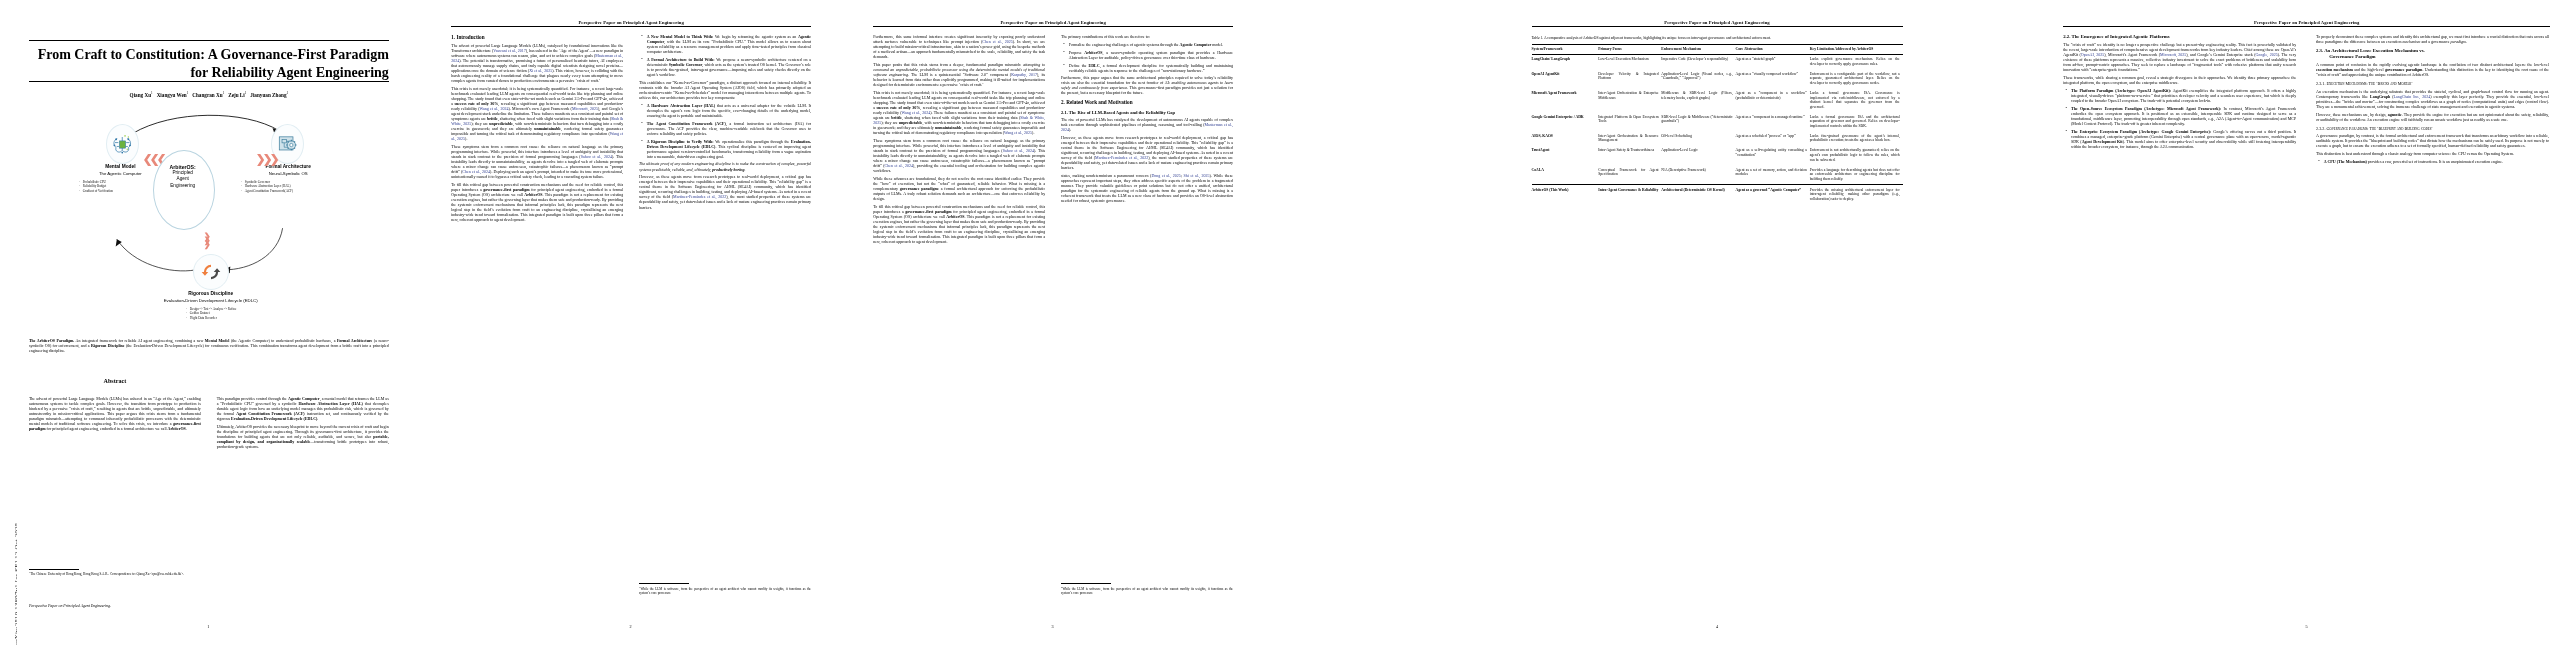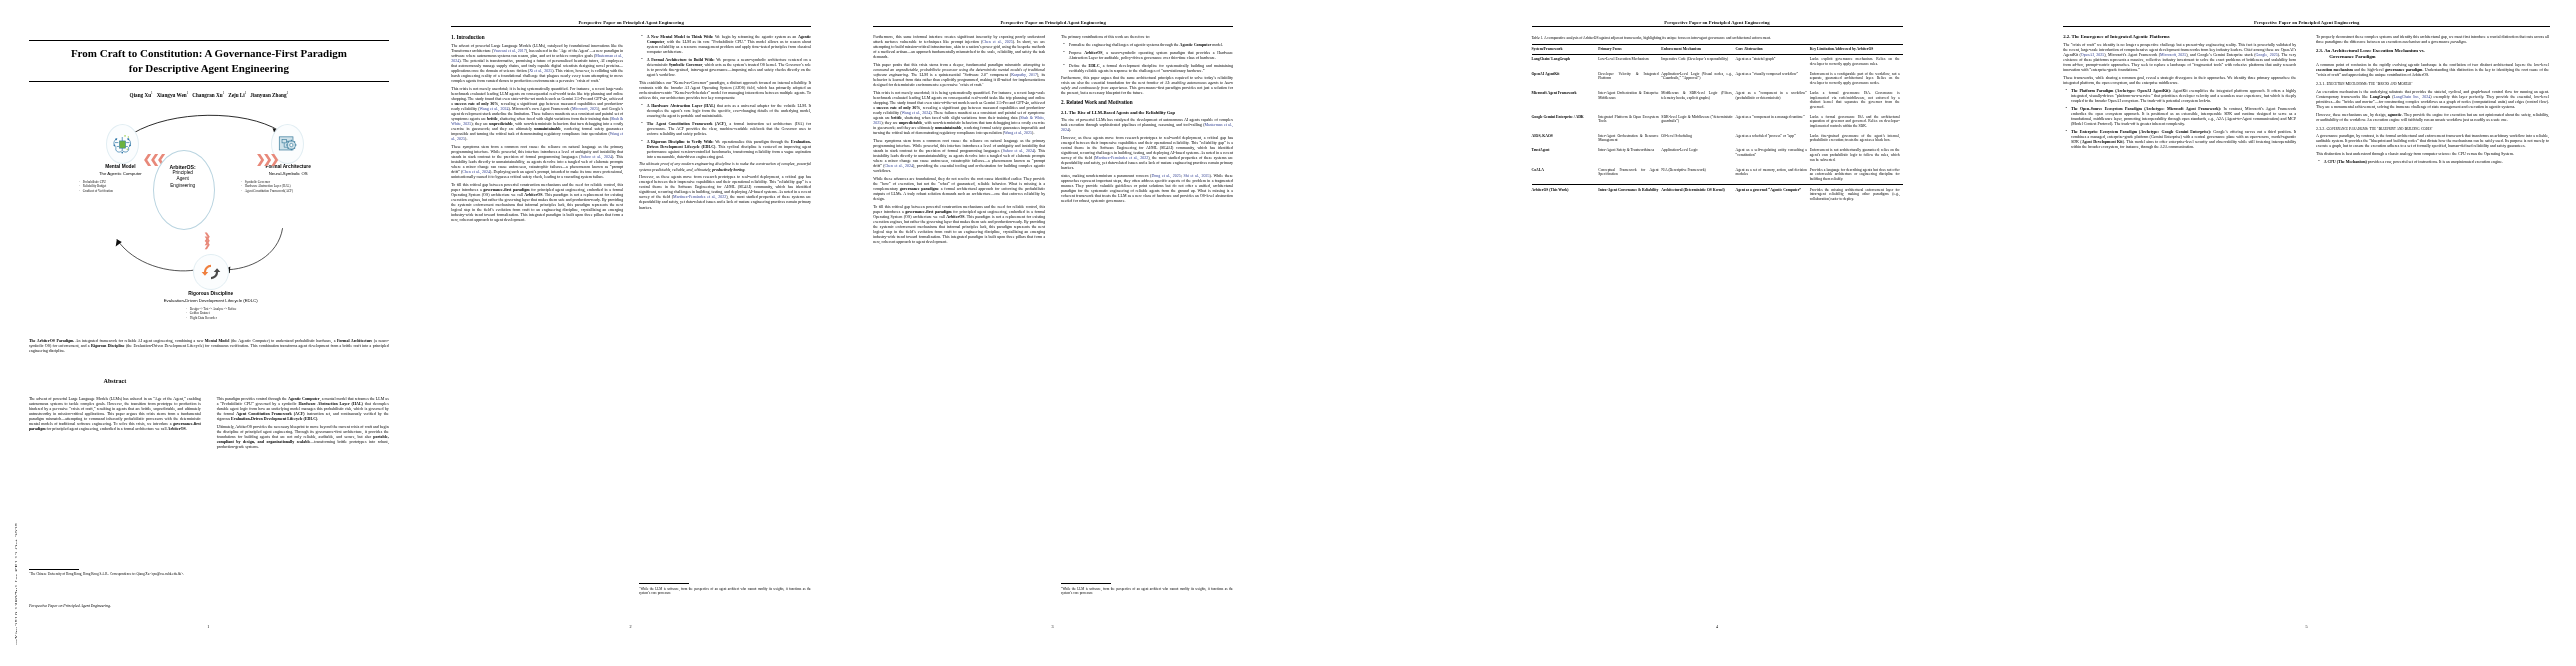--- a/index.html
+++ b/index.html
@@ -3,21 +3,21 @@
 <meta charset="utf-8">
 <style>
   html,body{margin:0;padding:0;background:#f0f0f0;}
   body{font-family:"Liberation Serif", serif;}
   #sheet{width:2576px;height:667px;position:relative;background:#ffffff;overflow:hidden;}
   .page{position:absolute;top:0;height:667px;background:#fff;}
   .rule{border-top:0.9px solid #000;width:100%;}
   .hdr{font-size:4.6px;font-weight:bold;text-align:center;letter-spacing:0.1px;color:#000;}
   .hdr-wrap{position:absolute;}
   .hdr-wrap .rule{margin-top:1.1px;}
-  .ptitle{font-weight:bold;font-size:11px;text-align:center;line-height:1.32;color:#000;}
+  .ptitle{font-weight:bold;font-size:14px;text-align:right;line-height:1.32;color:#000;}
   .authors{font-weight:bold;font-size:5.2px;text-align:center;color:#000;}
   .authors sup{font-size:3.3px;font-weight:normal;vertical-align:super;}
   .abs-h{font-weight:bold;font-size:6.1px;text-align:center;}
   .col{font-size:4px;line-height:1.26;text-align:justify;color:#000;}
   .col p{margin:0 0 2.8px 0;text-indent:0;}
   .sec{font-weight:bold;font-size:5.2px;margin:3.9px 0 2.8px 0;line-height:1.2;}
   .subsec{font-weight:bold;font-size:4.5px;margin:3.9px 0 2.2px 0;line-height:1.25;}
   .subsubsec{font-size:4.2px;margin:3.9px 0 2.2px 0;line-height:1.3;font-variant:small-caps;font-weight:normal;}
   b{font-weight:bold;}
   i{font-style:italic;}
@@ -59,21 +59,21 @@
 <div id="sheet">
 
   <div class="arxiv" style="left:13.3px;top:645px;">arXiv:2510.13897v1  [cs.SE]  12 Oct 2025</div>
 
   <div class="page" style="left:16.7px;width:383px;">
     <div style="position:absolute;left:12.2px;top:40px;width:360px;">
         <div class="rule"></div>
       </div>
     <div class="ptitle" style="position:absolute;left:12.2px;top:46px;width:360px;">
       <div>From Craft to Constitution: A Governance-First Paradigm</div>
-      <div>for Descriptive Agent Engineering</div>
+      <div>for Reliability Agent Engineering</div>
     </div>
     <div style="position:absolute;left:12.2px;top:81px;width:360px;">
         <div class="rule"></div>
       </div>
 
     <div class="authors" style="position:absolute;left:12.2px;top:91px;width:360px;">
       <span><span>Qiang Xu</span><sup>1</sup></span>&nbsp;&nbsp;
       <span><span>Xiangyu Wen</span><sup>1</sup></span>&nbsp;&nbsp;
       <span><span>Changran Xu</span><sup>1</sup></span>&nbsp;&nbsp;
       <span><span>Zeju Li</span><sup>1</sup></span>&nbsp;&nbsp;

